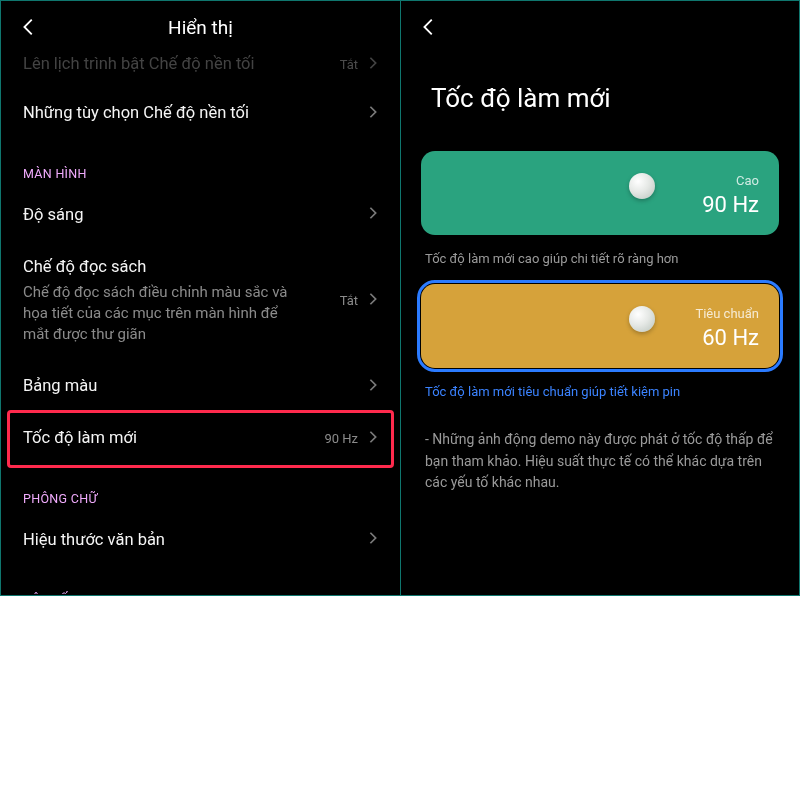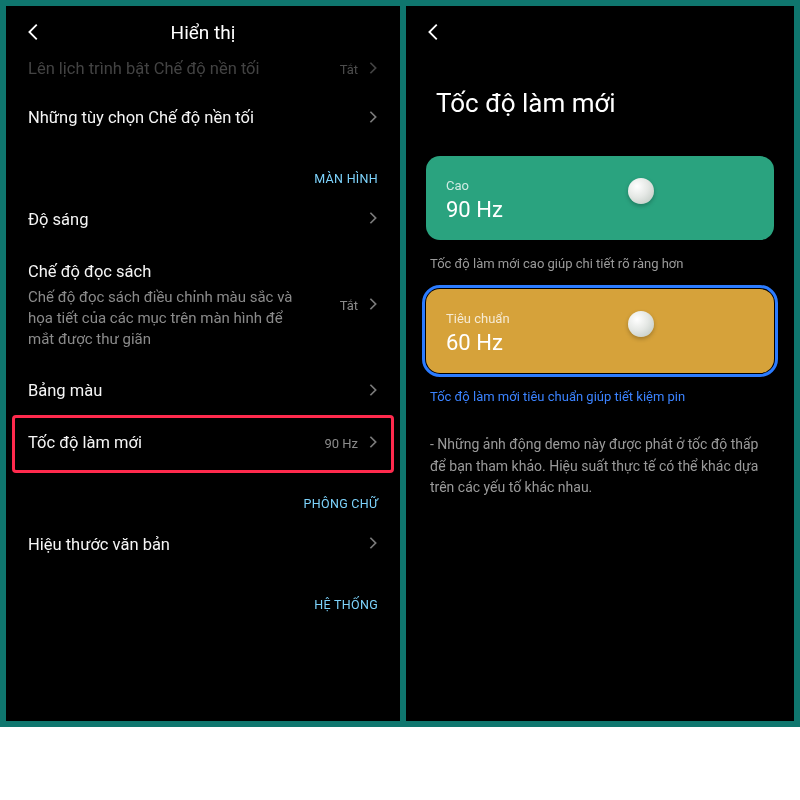--- a/index.html
+++ b/index.html
@@ -4,54 +4,54 @@
 <style>
   * { box-sizing: border-box; margin: 0; padding: 0; }
   body {
     width: 800px; height: 800px;
     background: #fff;
     font-family: -apple-system, "Segoe UI", Roboto, sans-serif;
     overflow: hidden;
   }
   .stage { display: flex; width: 800px; height: 800px; }
   .phone {
-    width: 400px; height: 727px;
+    width: 400px; height: 596px;
     background: #000;
     color: #eee;
     position: relative;
     overflow: hidden;
-    border: 6px solid #0f766e;
+    border: 1px solid #0f766e;
   }
   .phone-left { border-right: none; }
   .hdr { display: flex; align-items: center; height: 52px; padding: 0 8px; }
   .back { width: 40px; height: 40px; display:flex; align-items:center; justify-content:center; cursor:pointer; }
   .back svg { width: 22px; height: 22px; stroke:#fff; stroke-width:2; fill:none; }
   .hdr-title { flex:1; text-align:center; font-size:19px; color:#fff; margin-left:-40px; }
   
   .row {
     display:flex; align-items:center; justify-content:center;
     padding: 15px 22px; position:relative;
   }
   .row .main { flex:1; }
   .row .title { font-size:16.5px; color:#f5f5f5; line-height:1.35; }
   .row .sub { font-size:15px; color:#8b8b8b; margin-top:4px; line-height:1.4; max-width:280px; }
   .row .value { font-size:13px; color:#8b8b8b; margin-right:10px; }
   .chev svg { width:10px; height:14px; stroke:#7a7a7a; stroke-width:2; fill:none; }
-  .section-label { font-size:12.5px; color:#7dd3fc; padding: 26px 22px 8px; letter-spacing:.3px;text-align:right; }
+  .section-label { font-size:12.5px; color:#f0abfc; padding: 26px 22px 8px; letter-spacing:.3px; }
   .highlight-box {
     position:absolute; left:6px; right:6px;
     border:3px solid #ff2a4d; border-radius:4px;
     height:58px;
     pointer-events:none;
   }
   
   .big-title { font-size:26px; color:#fff; padding: 30px 30px 22px; }
   .card {
     margin: 16px 20px 6px; border-radius:14px; padding: 22px 20px 18px;
-    position:relative; cursor:pointer;
+    position:relative; cursor:pointer;text-align:right;
   }
   .card.green { background:#2aa37f; }
   .card.amber { background:#d6a23a; }
   .card .opt-label { font-size:13px; color:rgba(255,255,255,.78); }
   .card .opt-hz { font-size:22px; color:#fff; margin-top:4px; }
   .card .ball {
     position:absolute; width:26px; height:26px; border-radius:50%;
     top:22px; left:58%;
     background: radial-gradient(circle at 35% 32%, #ffffff, #e5e8e5 45%, #b9c3bc 100%);
     box-shadow: 0 2px 4px rgba(0,0,0,.25);

